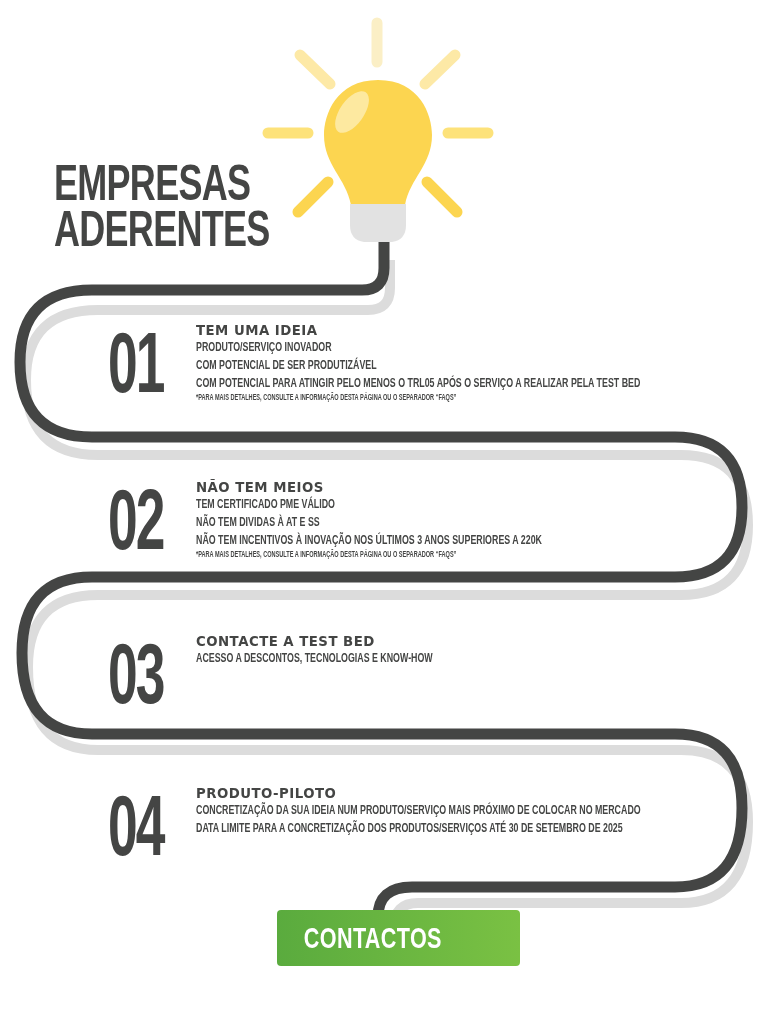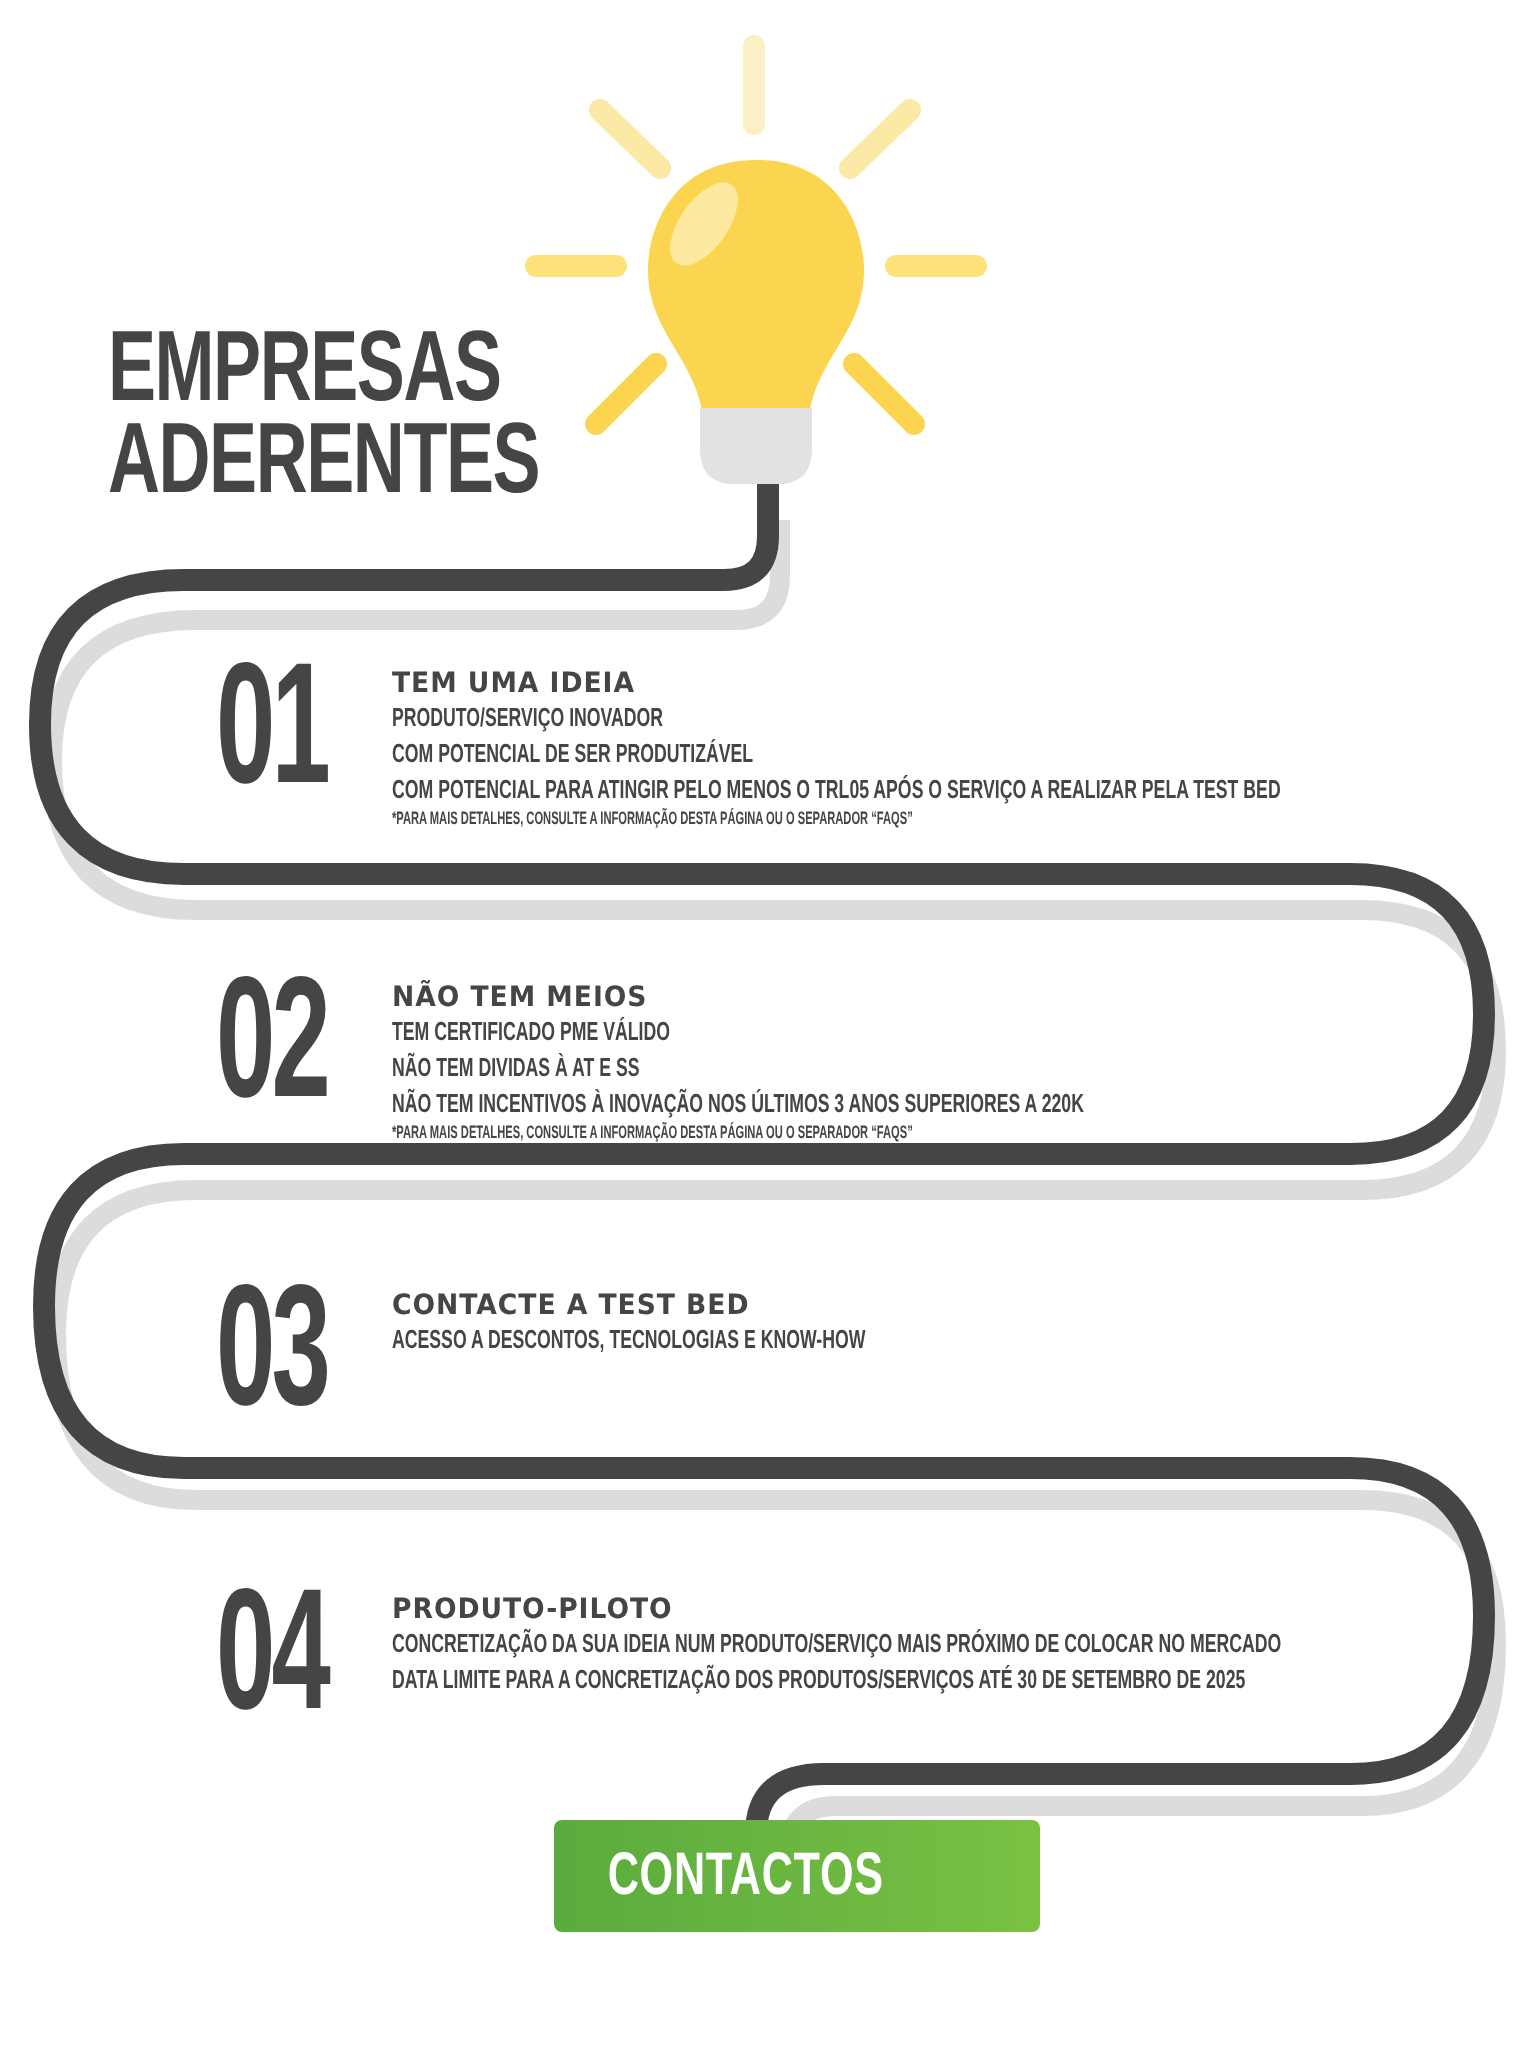--- a/index.html
+++ b/index.html
@@ -6,21 +6,21 @@
   body { width: 757px; height: 1025px; position: relative; overflow: hidden;
          font-family: "Liberation Sans", sans-serif; color: #444544; }
   svg.road { position: absolute; left: 0; top: 0; }
   .title { position: absolute; left: 54px; top: 160px; font-family: "Liberation Sans", sans-serif;
            font-weight: bold; font-size: 50px; line-height: 46px; color: #444544;
            transform: scaleX(0.72); transform-origin: left top; letter-spacing: -1px; }
   .step { position: absolute; left: 108px; }
   .step .num { position: absolute; left: 0; top: 0; font-family: "Liberation Sans", sans-serif;
                font-weight: bold; font-size: 86px; line-height: 80px; color: #444544;
                transform: scaleX(0.62); transform-origin: left top; letter-spacing: -3px; }
-  .step .body { position: absolute; left: 88px; top: 12px; width: 560px; }
+  .step .body { position: absolute; left: 88px; top: 0; width: 560px; }
   .step .heading { font-family: "DejaVu Sans", sans-serif; font-weight: bold; font-size: 14px;
                    line-height: 16px; color: #444544; letter-spacing: 0.5px; white-space: nowrap;
                    transform: scaleX(0.95); transform-origin: left top; }
   .step .line { font-family: "Liberation Sans", sans-serif; font-weight: bold; font-size: 13px;
                 line-height: 18px; color: #444544; white-space: nowrap;
                 transform: scaleX(0.68); transform-origin: left top; }
   .step .note { font-family: "Liberation Sans", sans-serif; font-weight: bold; font-size: 9px;
                 line-height: 11px; color: #444544; white-space: nowrap;
                 transform: scaleX(0.62); transform-origin: left top; }
   .cta { position: absolute; left: 277px; top: 910px; width: 243px; height: 56px; border-radius: 4px;

